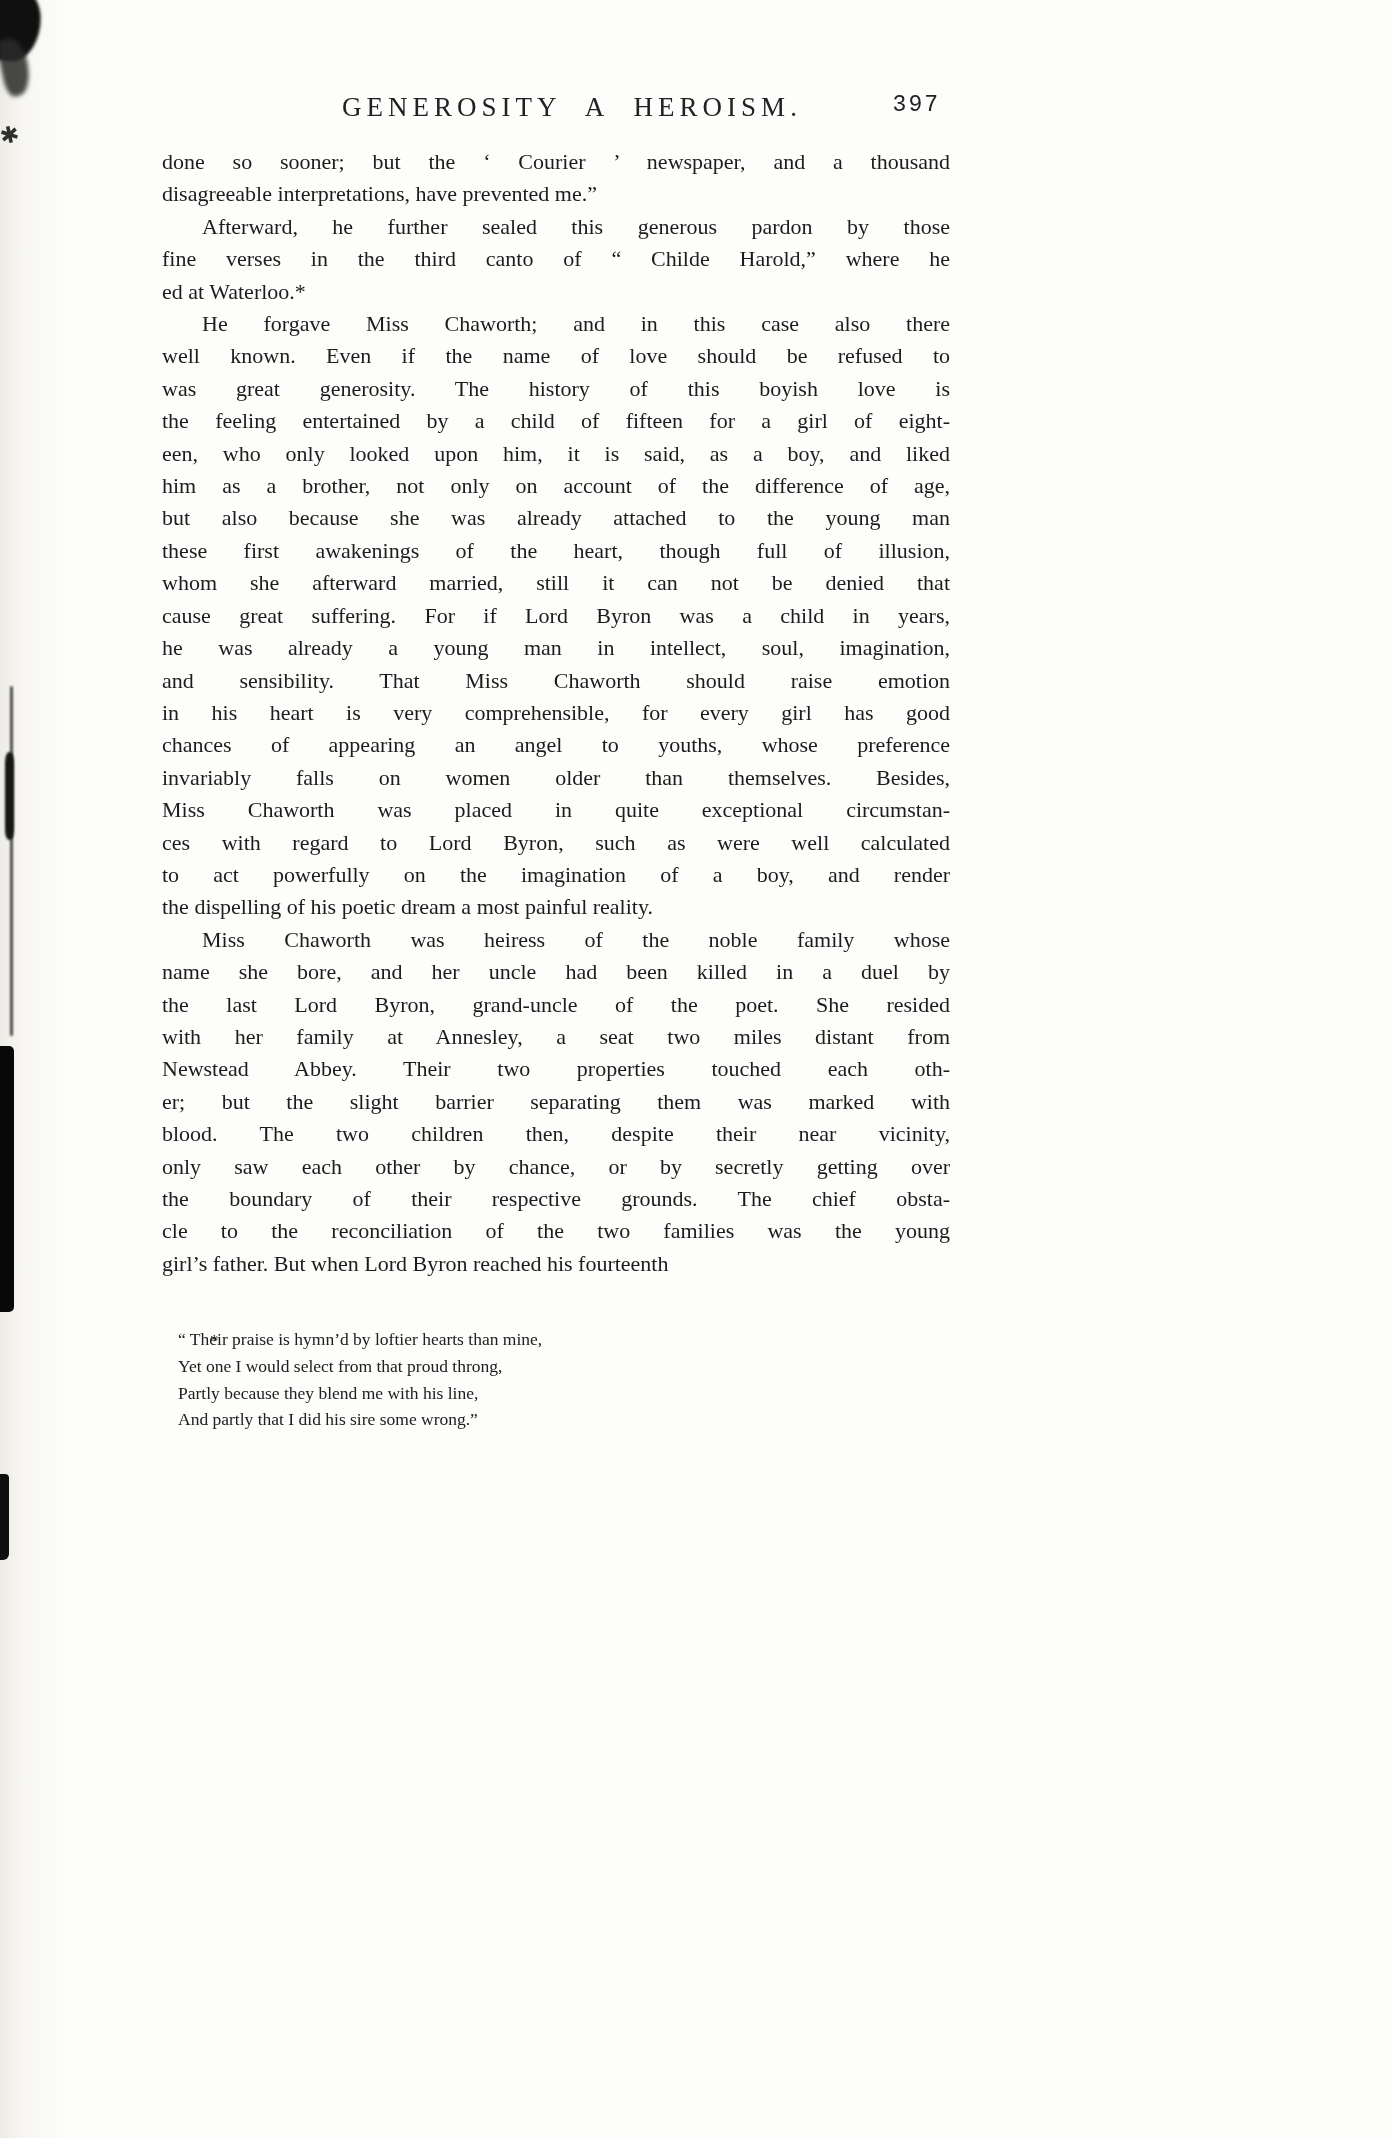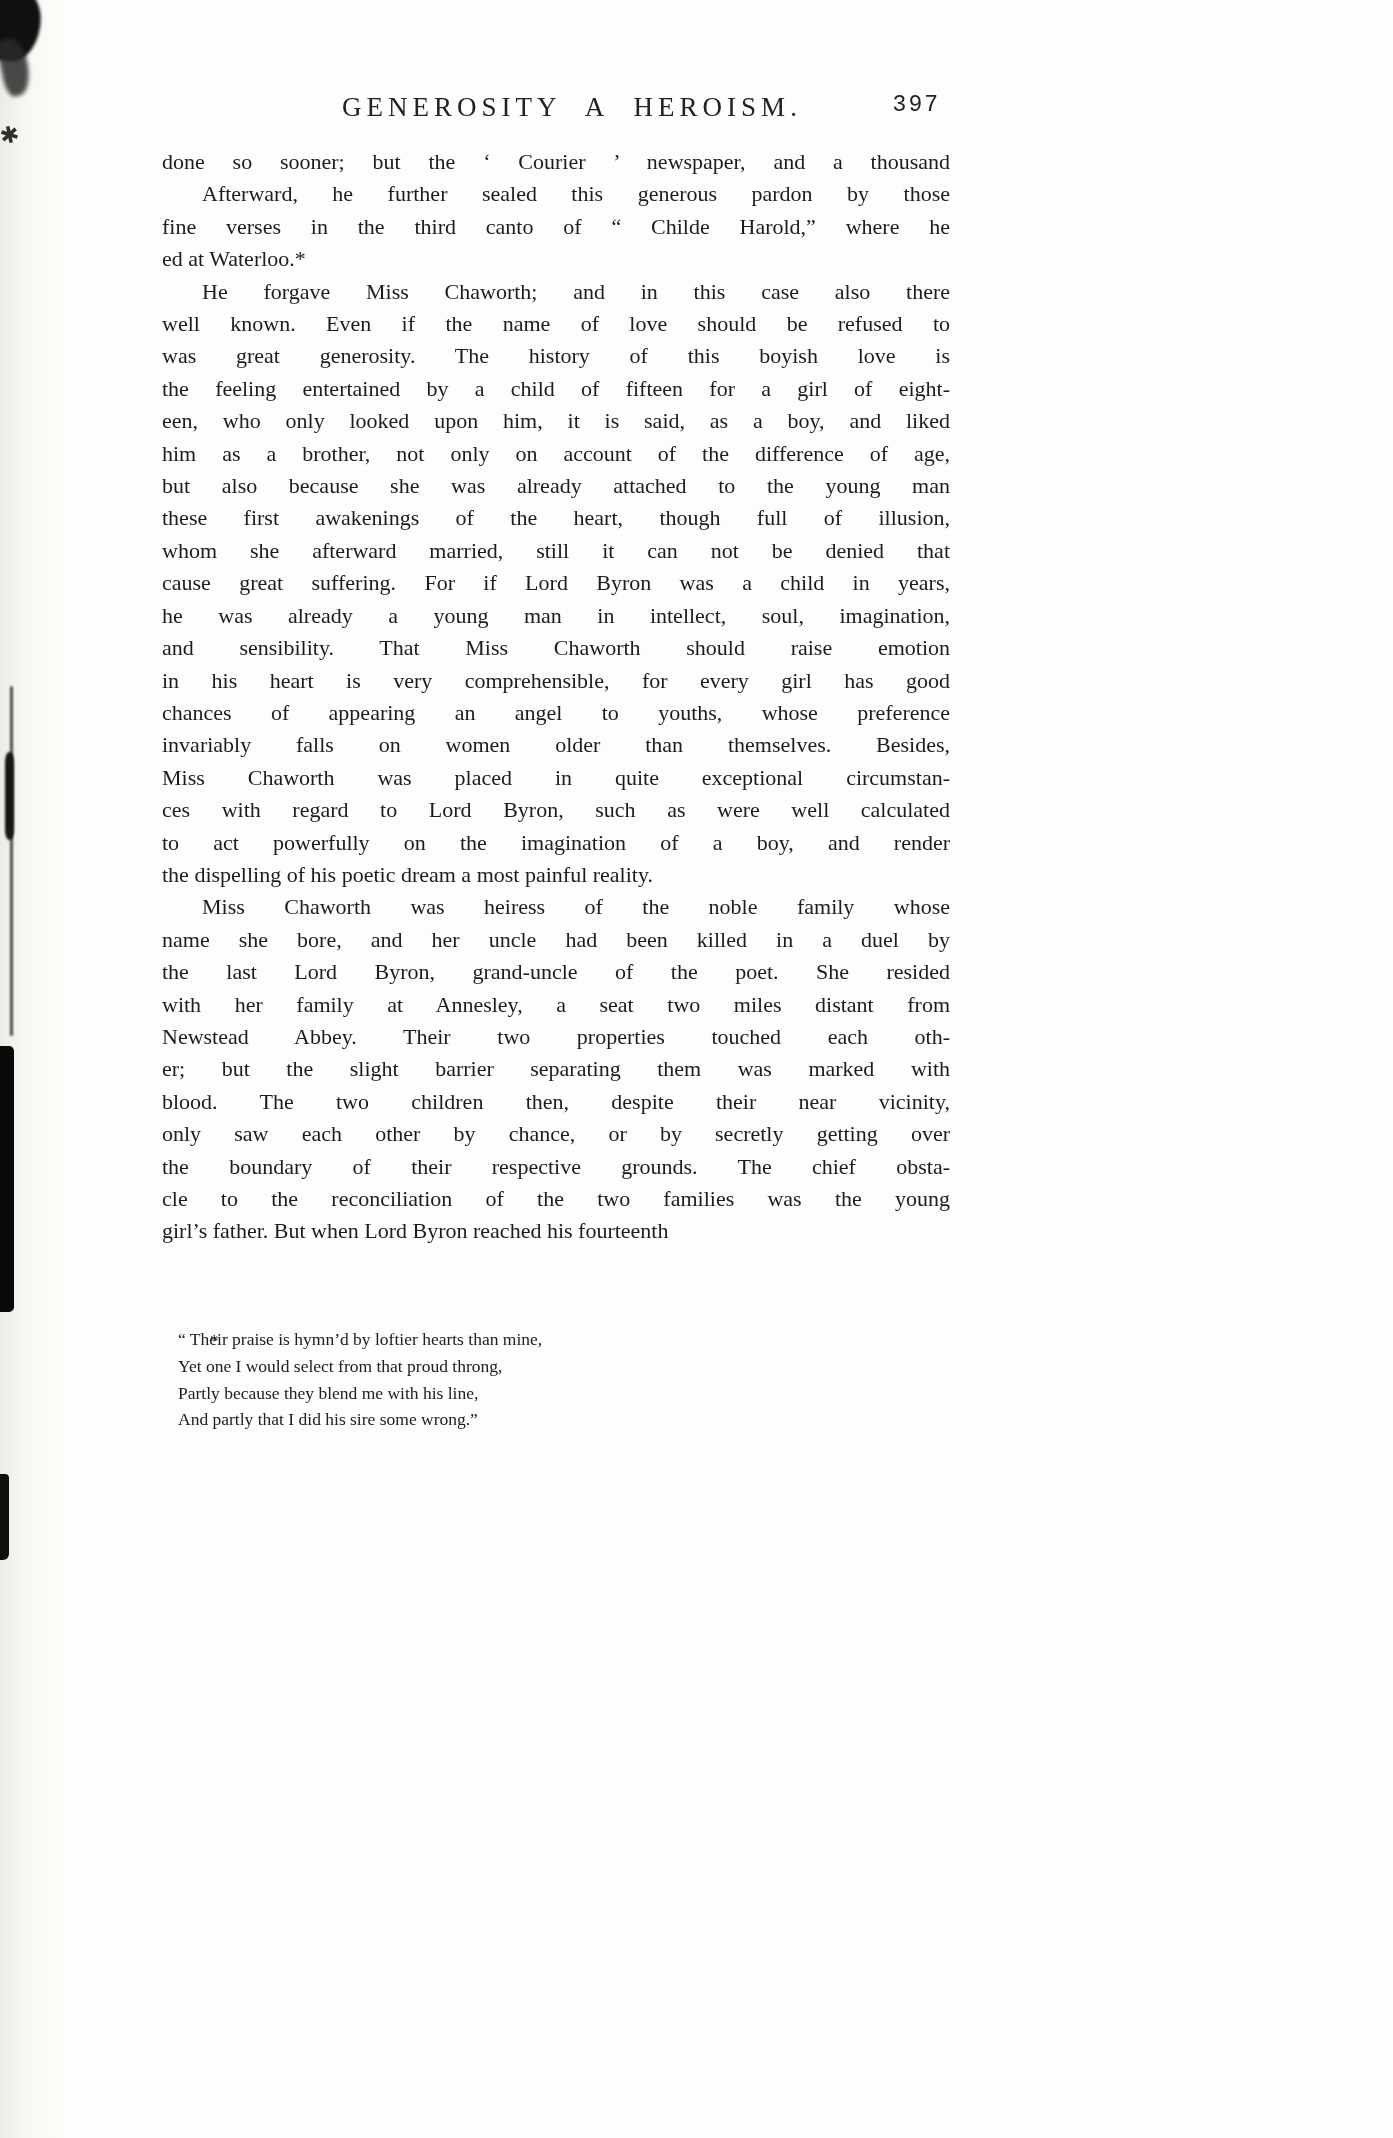--- a/index.html
+++ b/index.html
@@ -70,20 +70,21 @@
   <div class="artifact black-bar-2"></div>
 
   <div class="header">
     <div class="running-title">GENEROSITY A HEROISM.</div>
     <div class="page-number">397</div>
   </div>
 
   <div class="body-text">
       <div class="paragraph">
         <div class="line first">done so sooner; but the ‘ Courier ’ newspaper, and a thousand</div>
+        <div class="line last">disagreeable interpretations, have prevented me.”</div>
       </div>
       <div class="paragraph indented">
         <div class="line first">Afterward, he further sealed this generous pardon by those</div>
         <div class="line">fine verses in the third canto of “ Childe Harold,” where he</div>
         <div class="line last">ed at Waterloo.*</div>
       </div>
       <div class="paragraph indented">
         <div class="line first">He forgave Miss Chaworth; and in this case also there</div>
         <div class="line">well known. Even if the name of love should be refused to</div>
         <div class="line">was great generosity. The history of this boyish love is</div>

